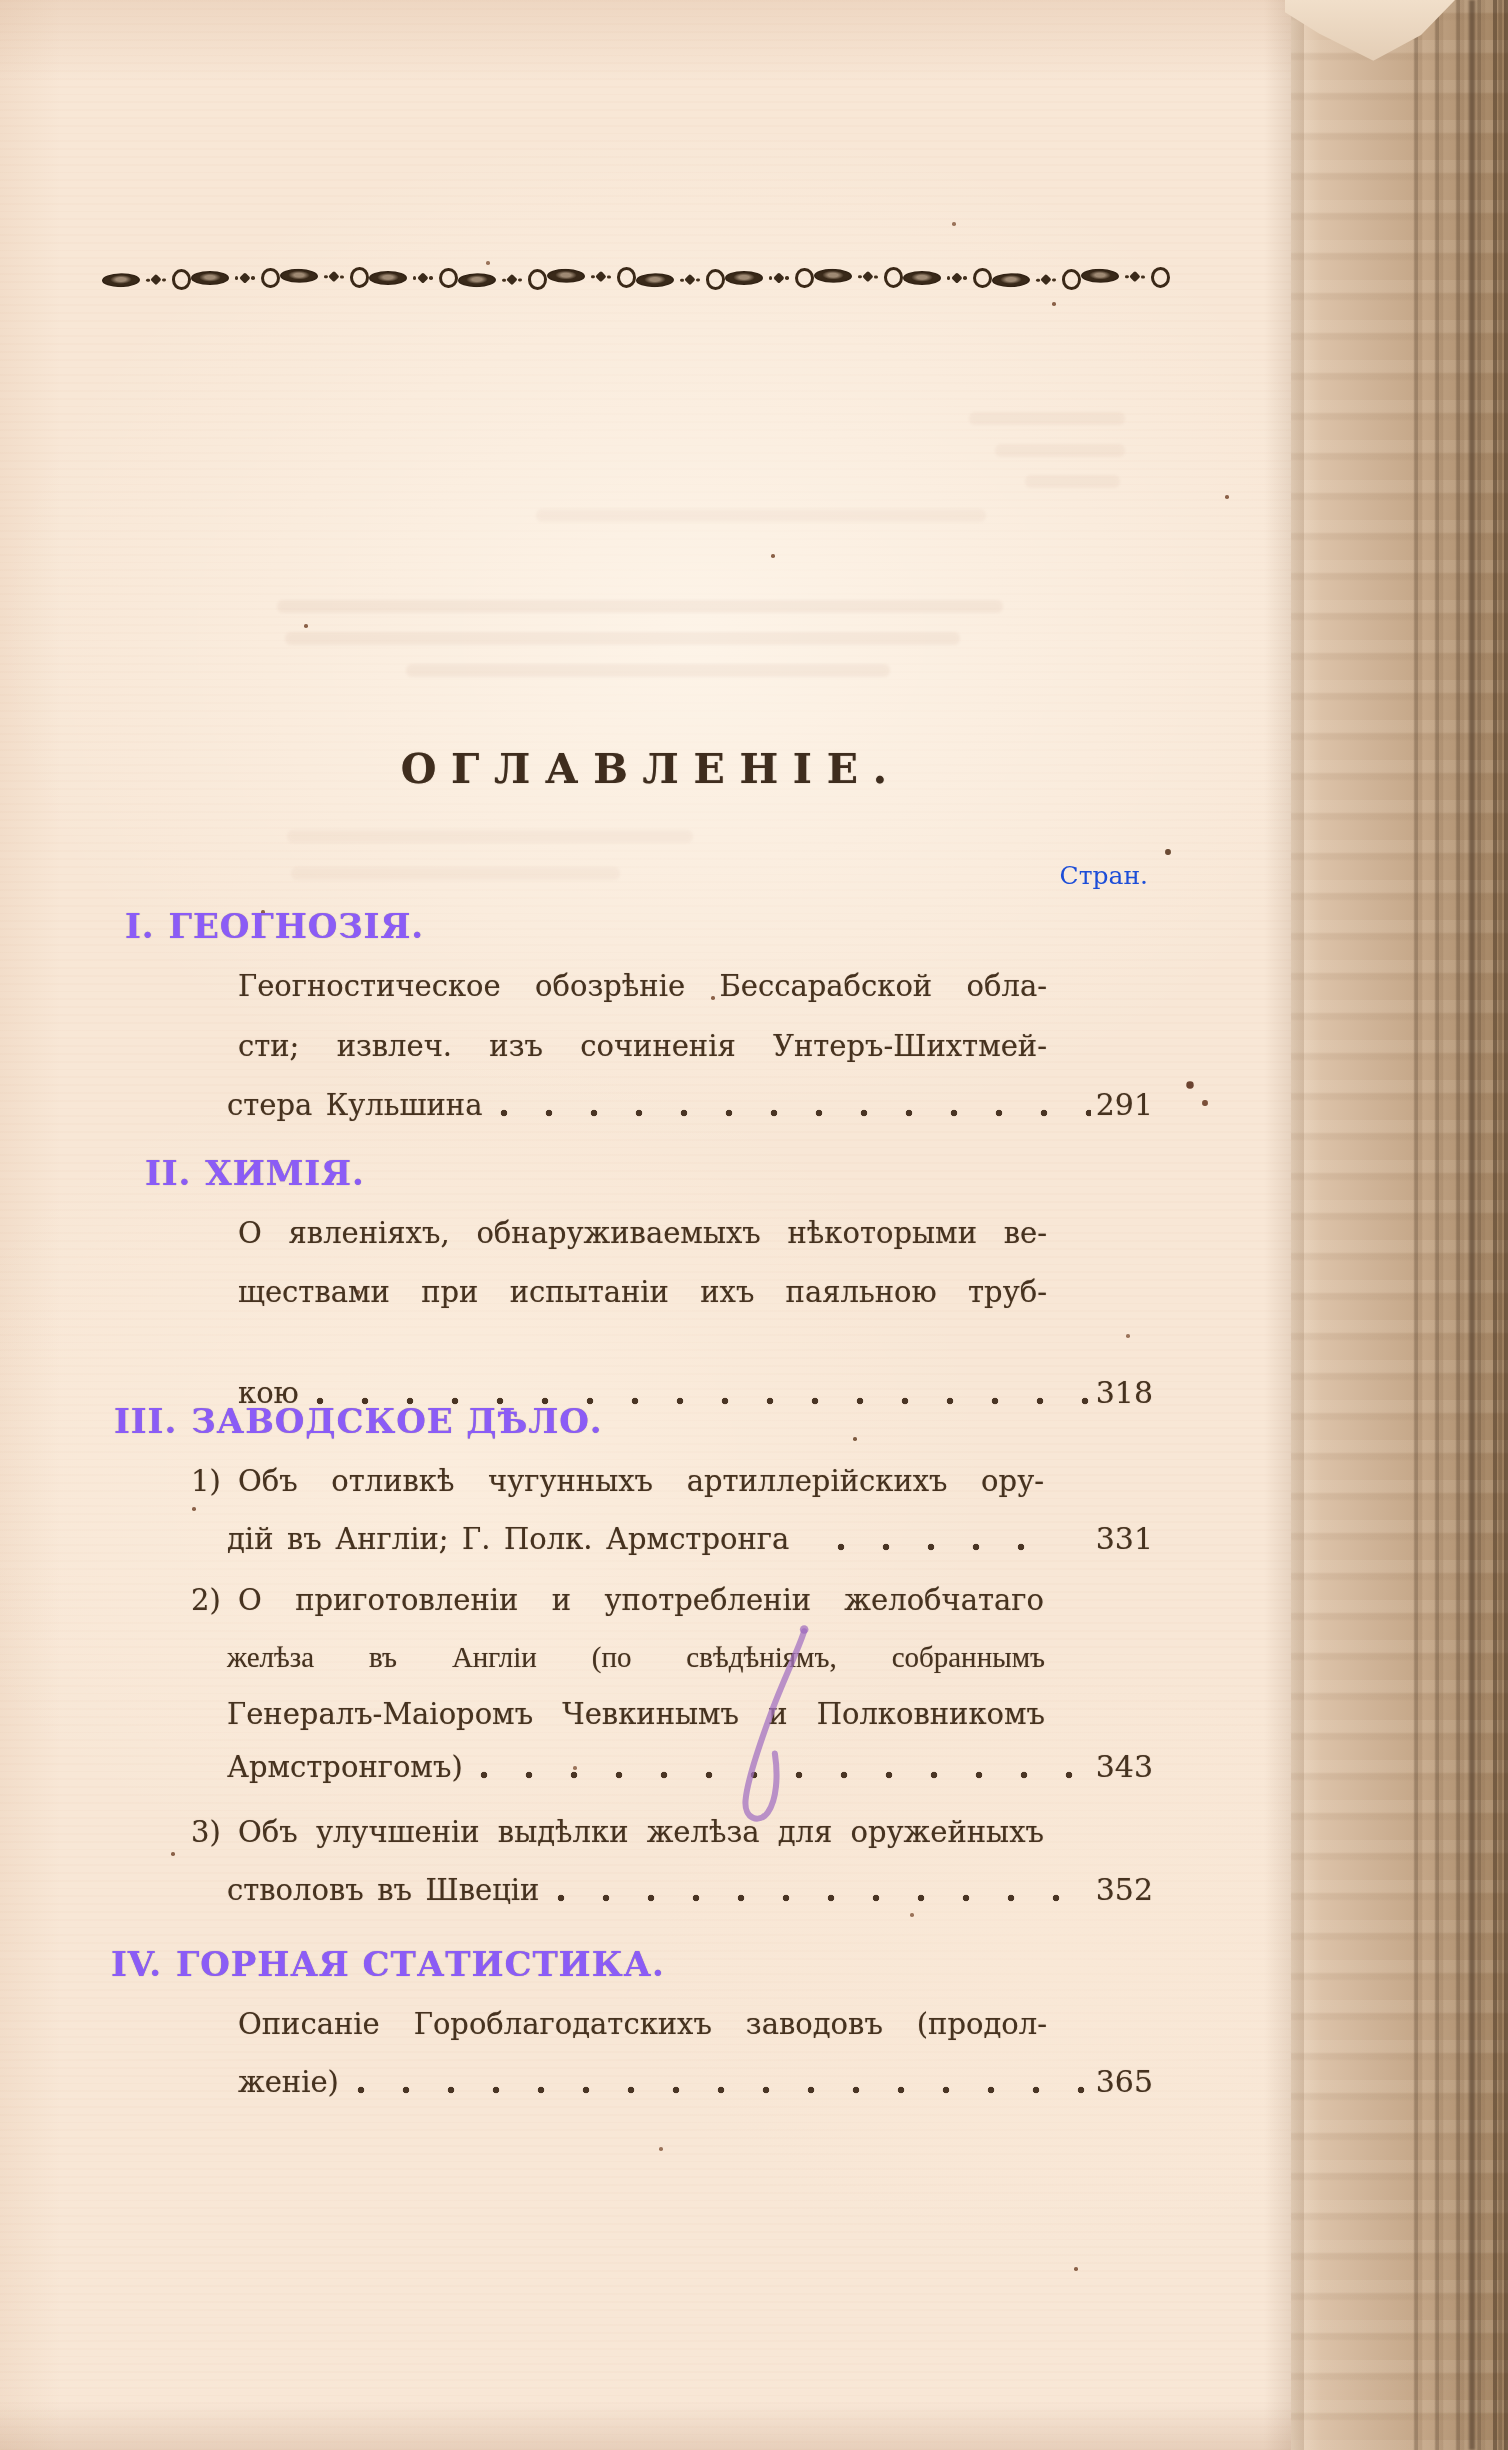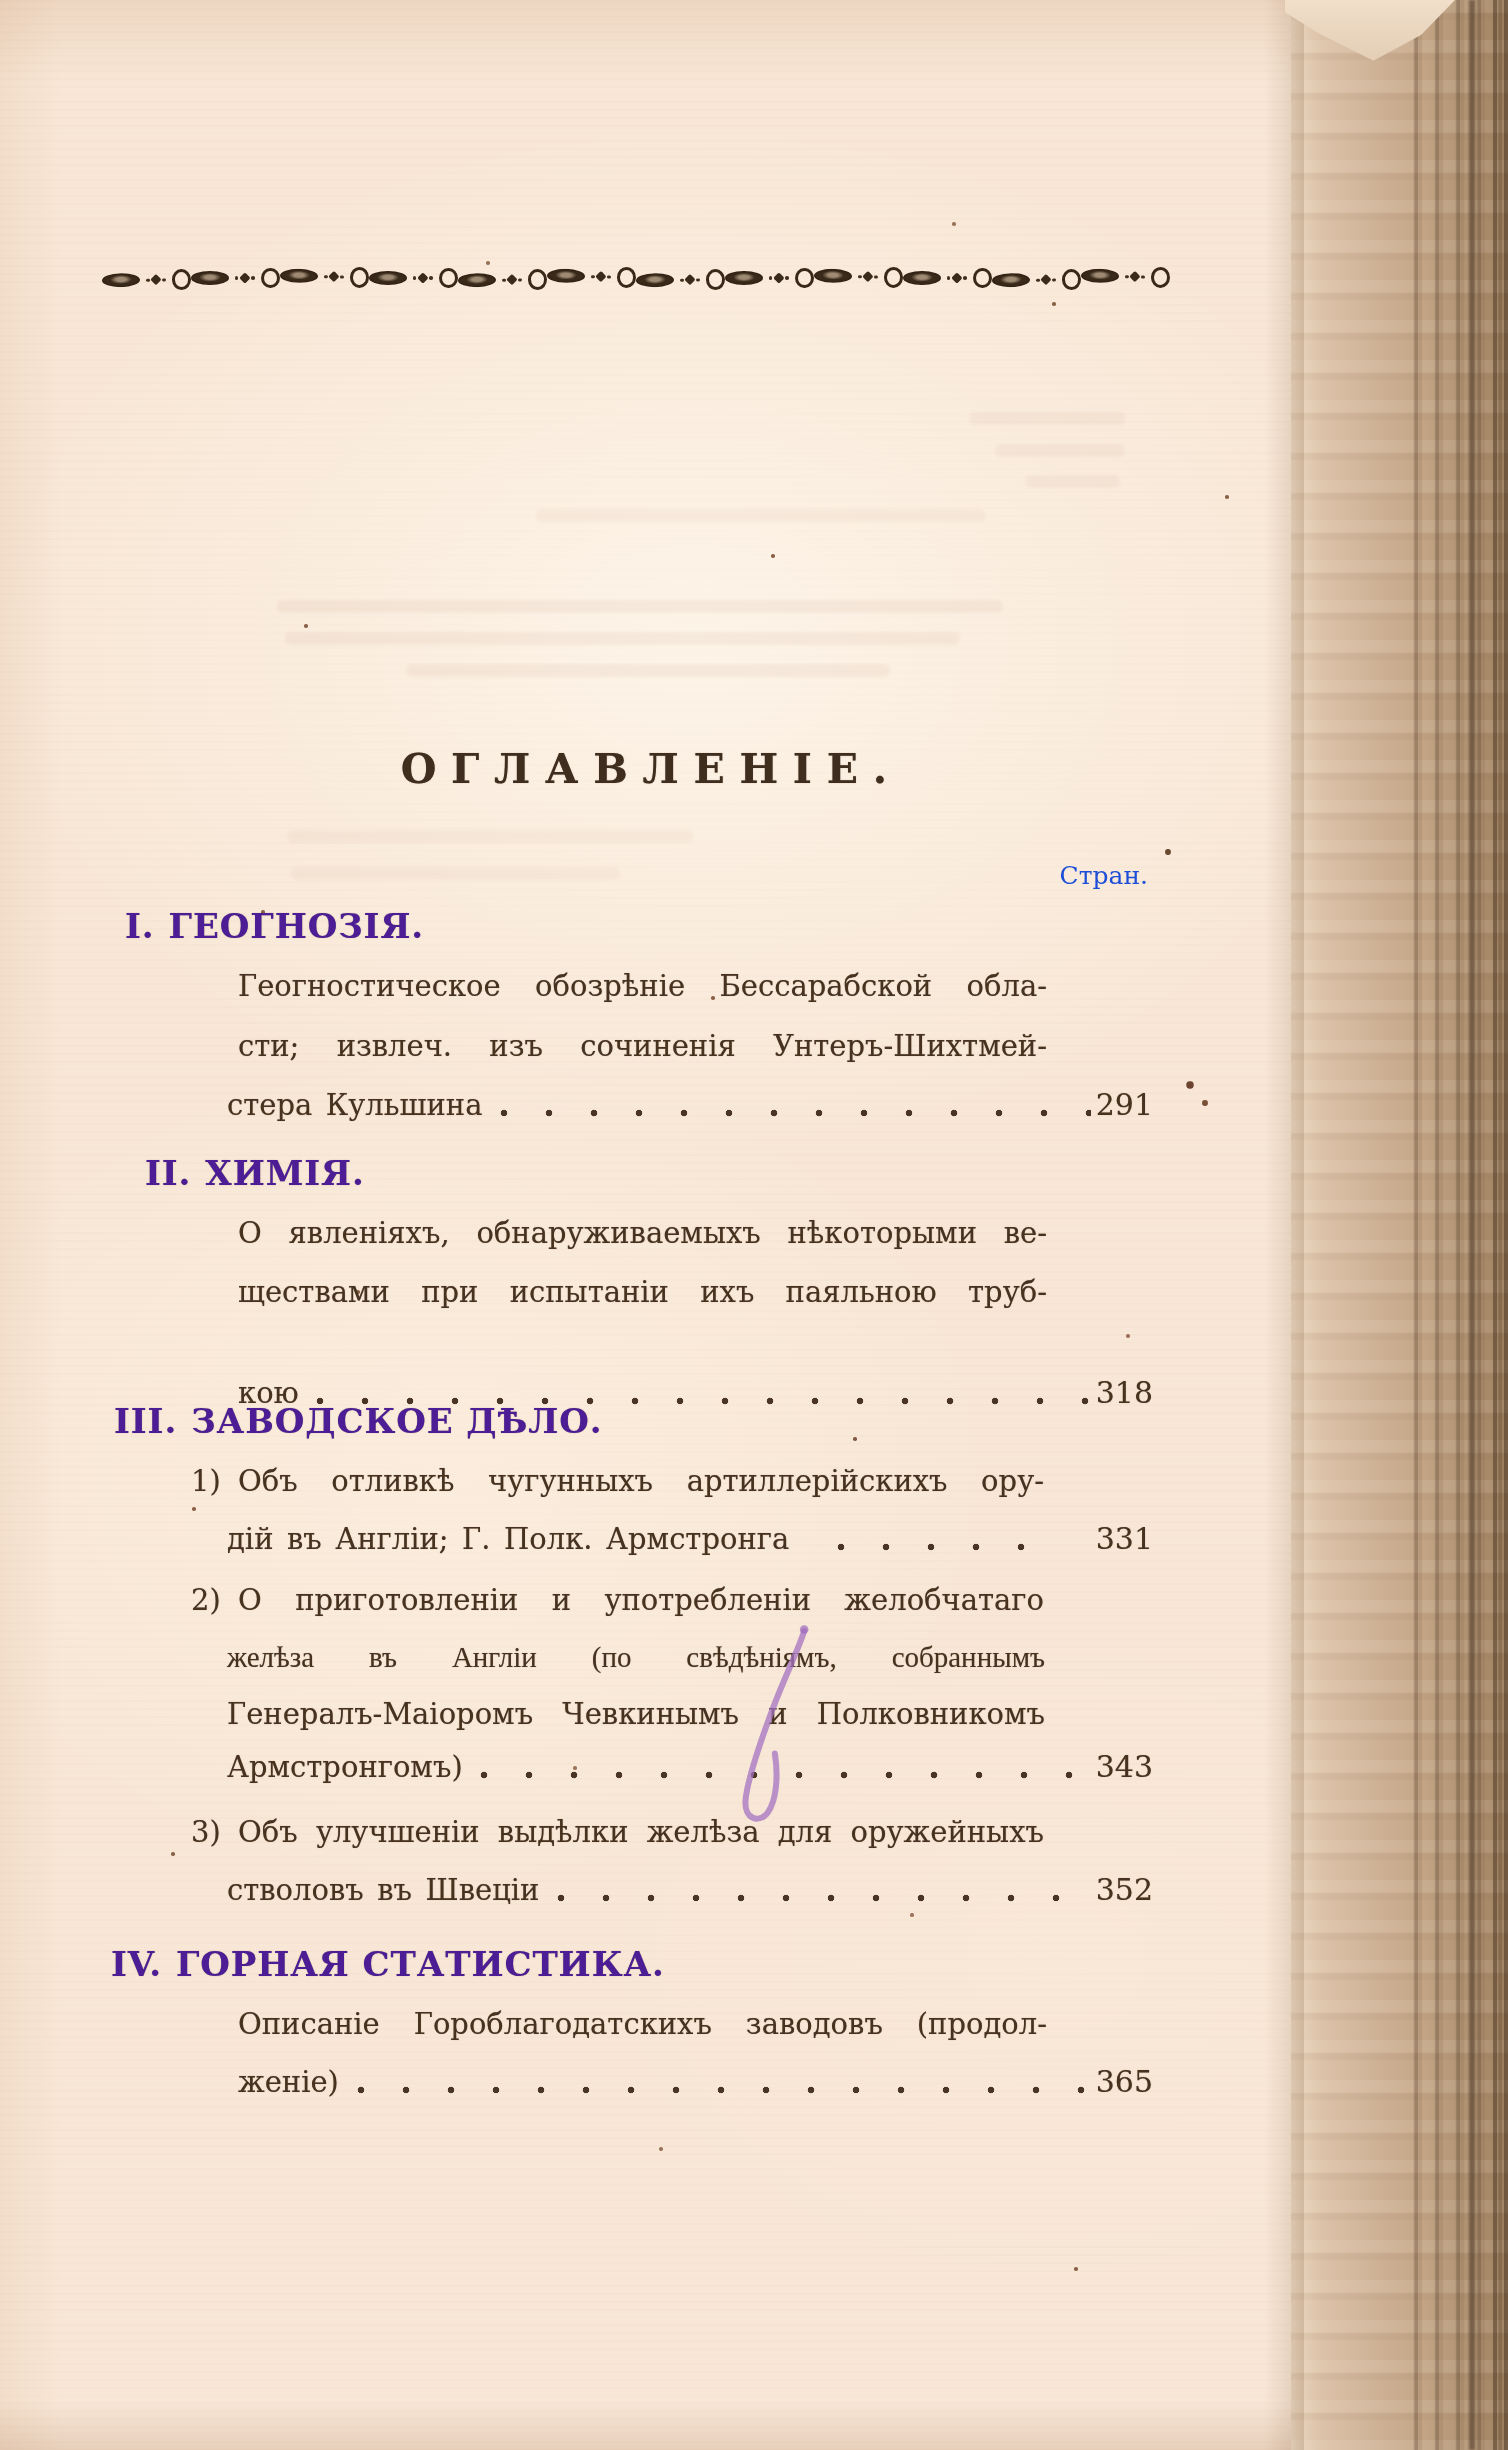--- a/index.html
+++ b/index.html
@@ -61,21 +61,21 @@
   .orn-dot{width:3.5px;height:3.5px;border-radius:50%;background:#43301d;}
   .orn-dia{width:7.8px;height:7.8px;background:#3a2a1a;transform:rotate(45deg);border-radius:1.7px;}
   .orn-ring{width:13px;height:14.7px;border:3.5px solid #3a2817;border-radius:50%;}
 
   .title{position:absolute;left:121px;top:745px;width:1031px;text-align:center;
     font-size:41px;font-weight:700;letter-spacing:14.7px;padding-left:14.7px;color:#3f2d1e;
     text-shadow:0 0 0.9px rgba(63,45,30,.55);}
   .col-header{position:absolute;left:121px;top:861px;width:1027px;text-align:right;
     font-size:25px;color:#1d4ed8;}
 
-  .sec-head{position:absolute;font-size:34px;font-weight:700;letter-spacing:0.9px;color:#4c1d95;
+  .sec-head{position:absolute;font-size:34px;font-weight:700;letter-spacing:0.9px;color:#8b5cf6;
     text-shadow:0 0 0.9px rgba(63,45,30,.5);white-space:nowrap;}
   .sec-head .num{margin-right:14px;}
 
   .line{position:absolute;font-size:29px;line-height:38px;word-spacing:4.3px;white-space:nowrap;
     text-shadow:0 0 0.9px rgba(70,50,31,.45);}
   .jline{white-space:normal;text-align:justify;text-align-last:justify;}
   .w-entry{width:809px;}
   .w-cont{width:818px;}
   .itemline{display:flex;}
   .itemline .inum{flex:0 0 47px;}

